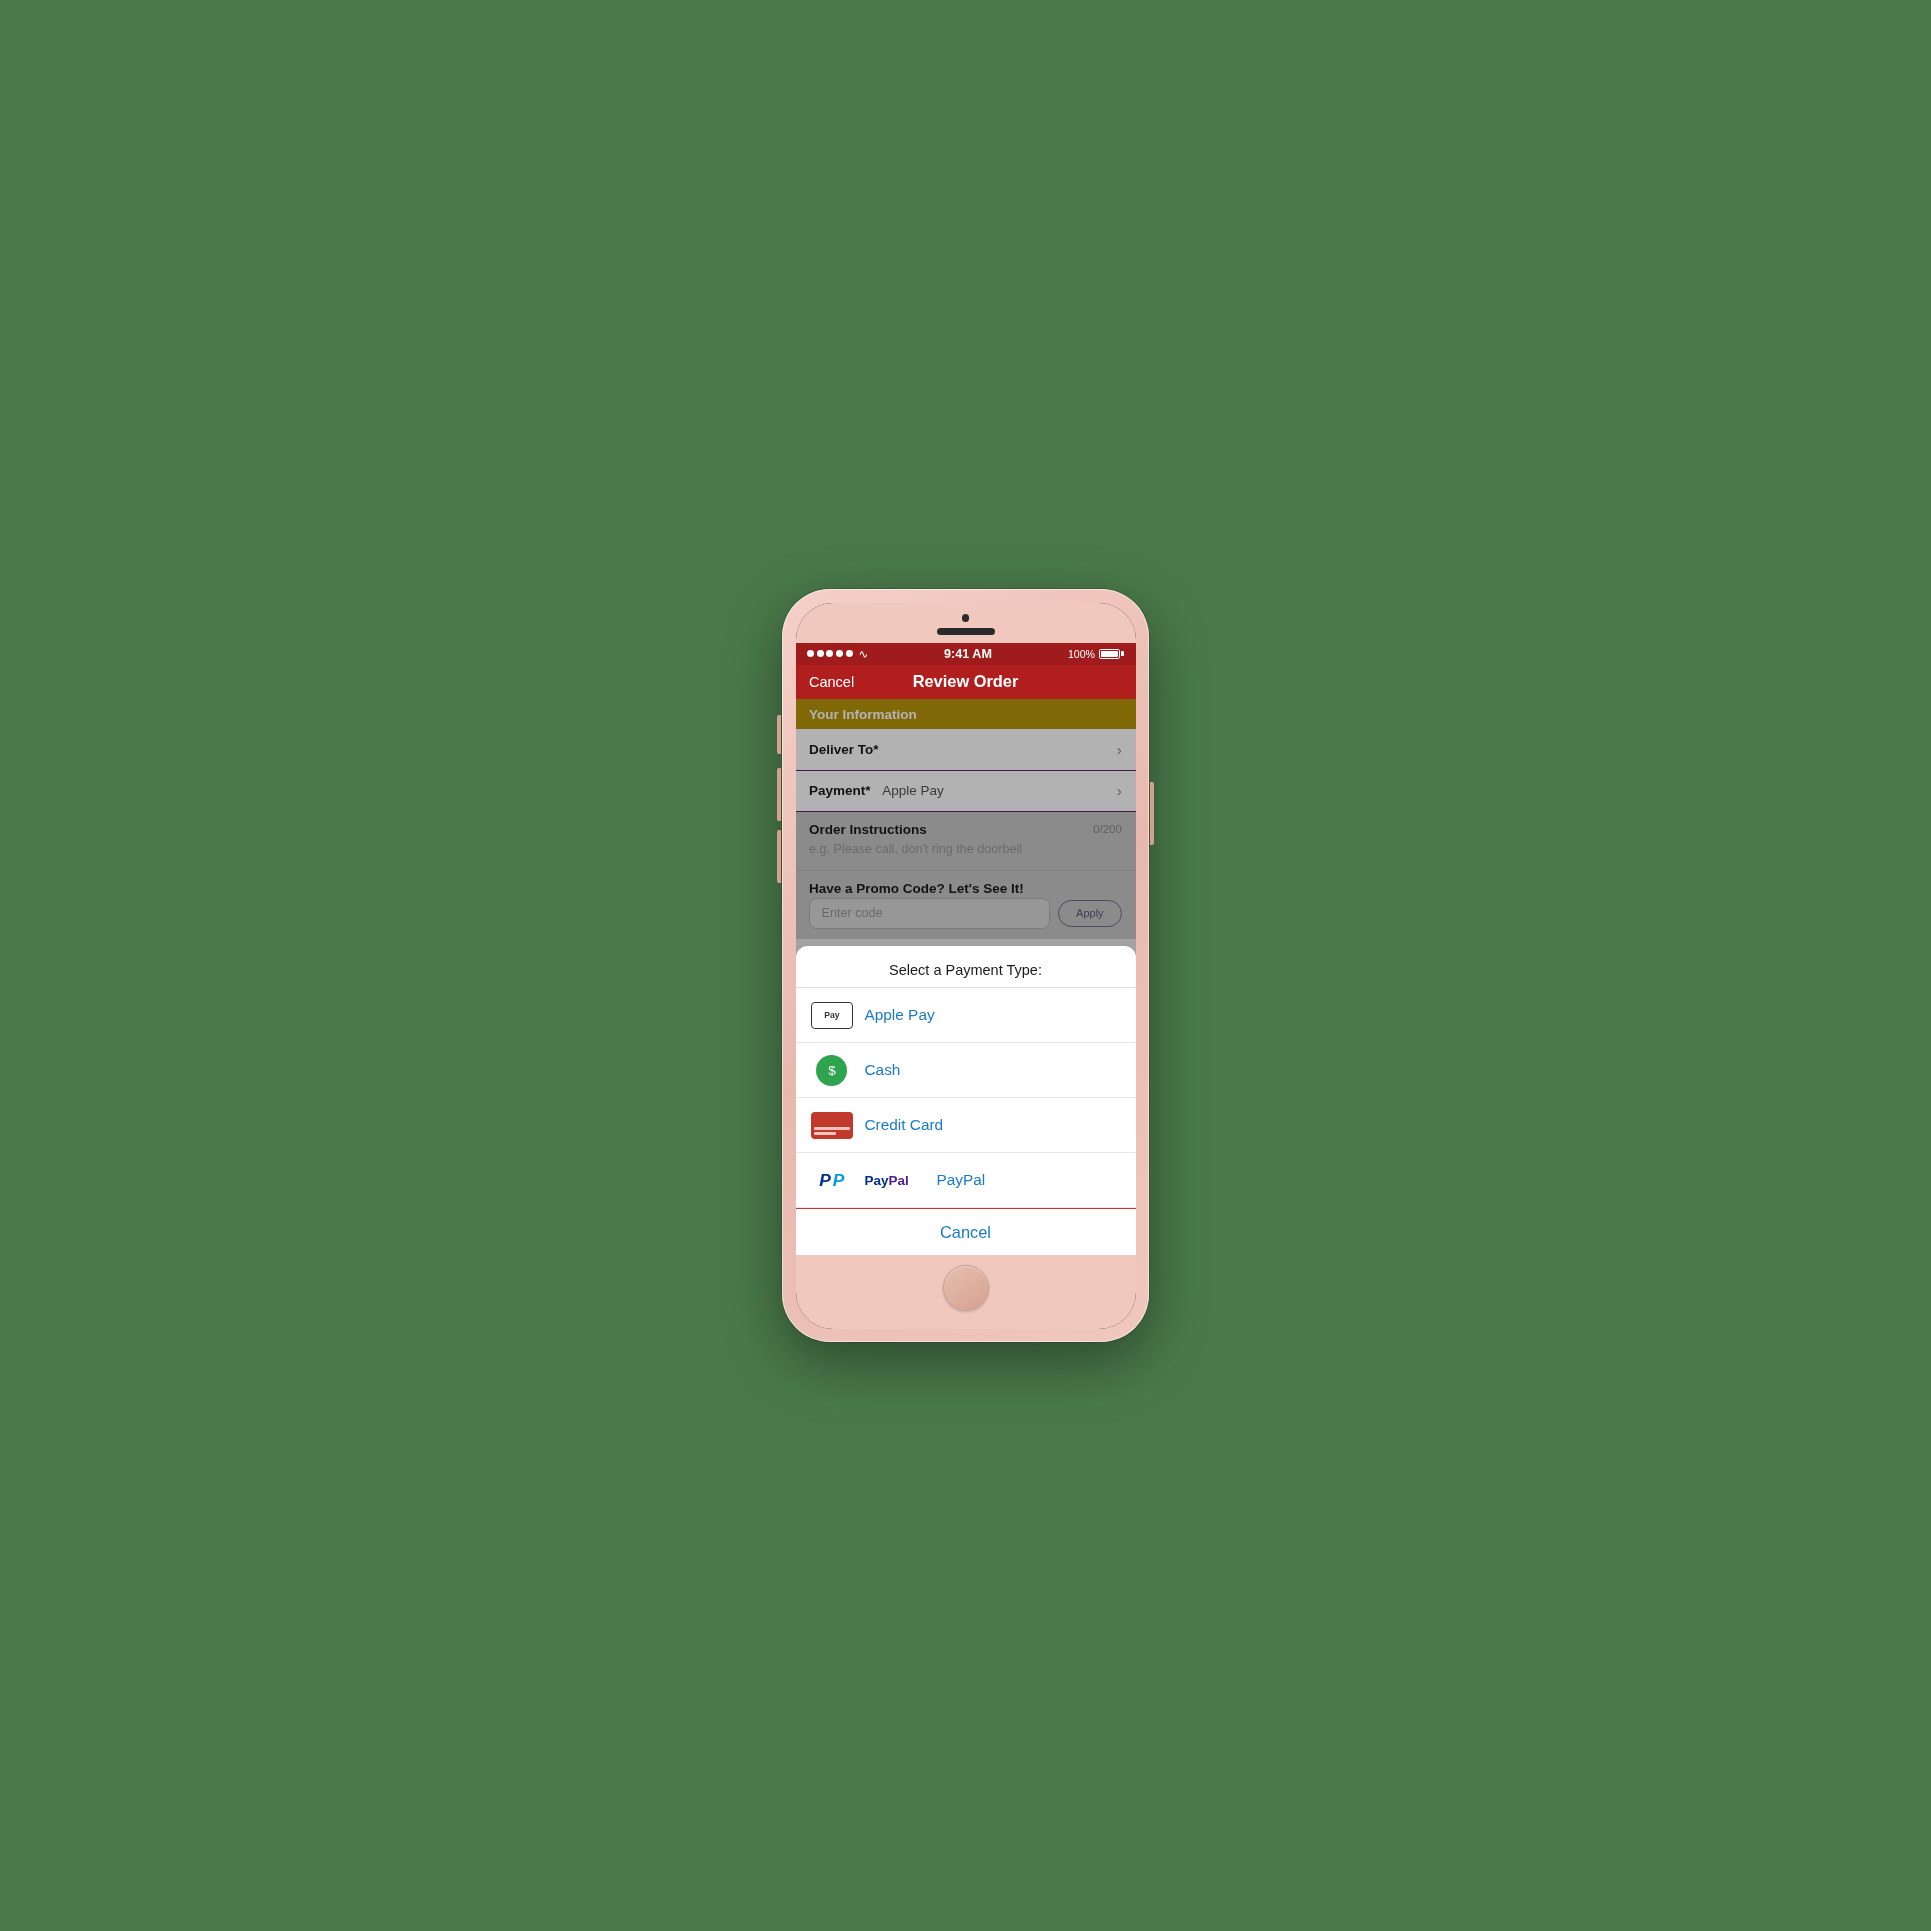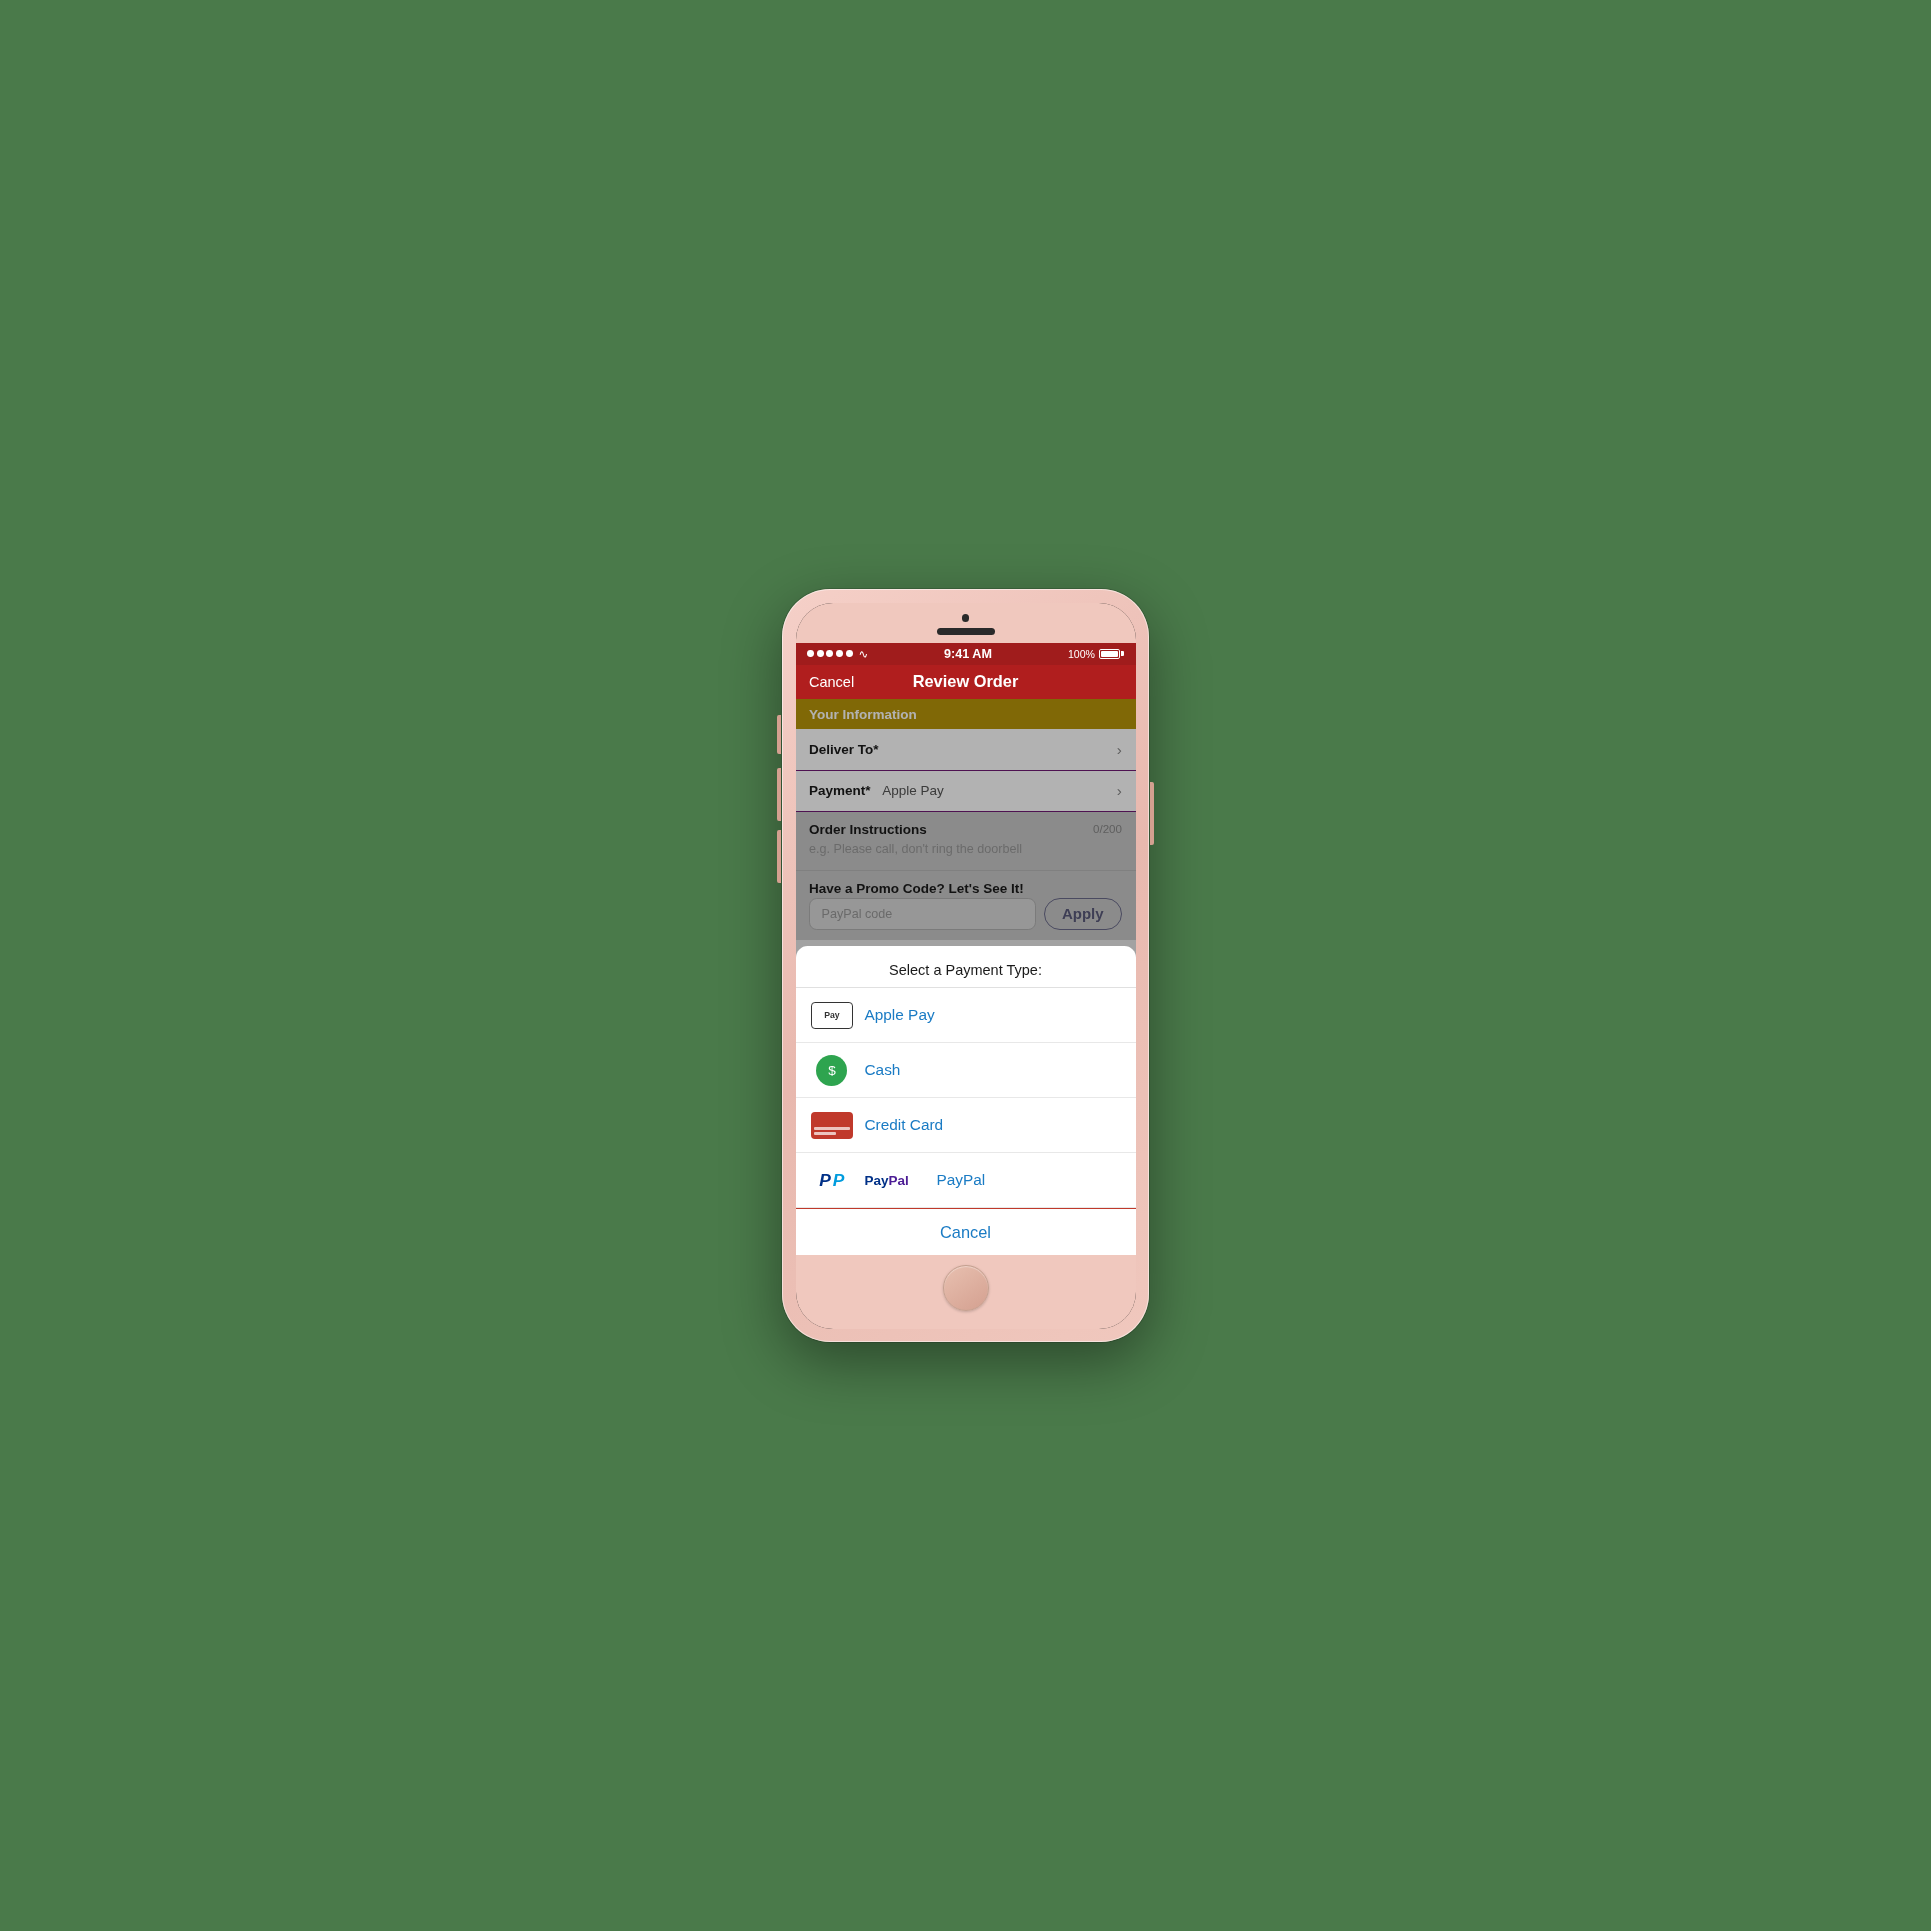--- a/index.html
+++ b/index.html
@@ -317,22 +317,22 @@
       padding: 7.7px 11.6px;
       font-size: 12.6px;
       color: #999;
     }
 
     .apply-btn {
       background: transparent;
       border: 1.9px solid #6a6a8a;
       border-radius: 19.3px;
       padding: 6.8px 17.4px;
-      font-size: 15px;
-      font-weight: 700;
+      font-size: 11px;
+      font-weight: 400;
       color: #5a5a7a;
     }
 
     
     .modal-overlay {
       position: absolute;
       top: 0;
       left: 0;
       right: 0;
       bottom: 0;
@@ -554,21 +554,21 @@
             <div class="instructions-header">
               <span class="instructions-label">Order Instructions</span>
               <span class="char-count">0/200</span>
             </div>
             <div class="instructions-input">e.g. Please call, don't ring the doorbell</div>
           </div>
 
           <div class="promo-section">
             <div class="promo-label">Have a Promo Code? Let's See It!</div>
             <div class="promo-row">
-              <div class="promo-input">PayPal code</div>
+              <div class="promo-input">Enter code</div>
               <button class="apply-btn">Apply</button>
             </div>
           </div>
         </div>
 
         <div class="modal-overlay">
           <div class="modal-sheet">
             <div class="modal-title">Select a Payment Type:</div>
 
             <div class="payment-option">

